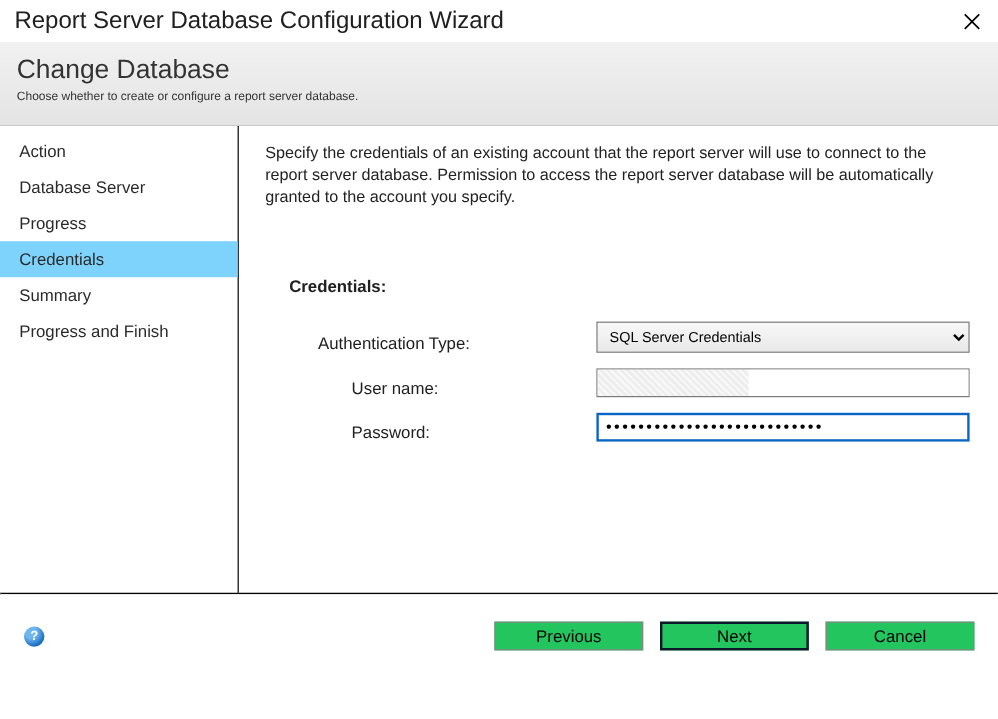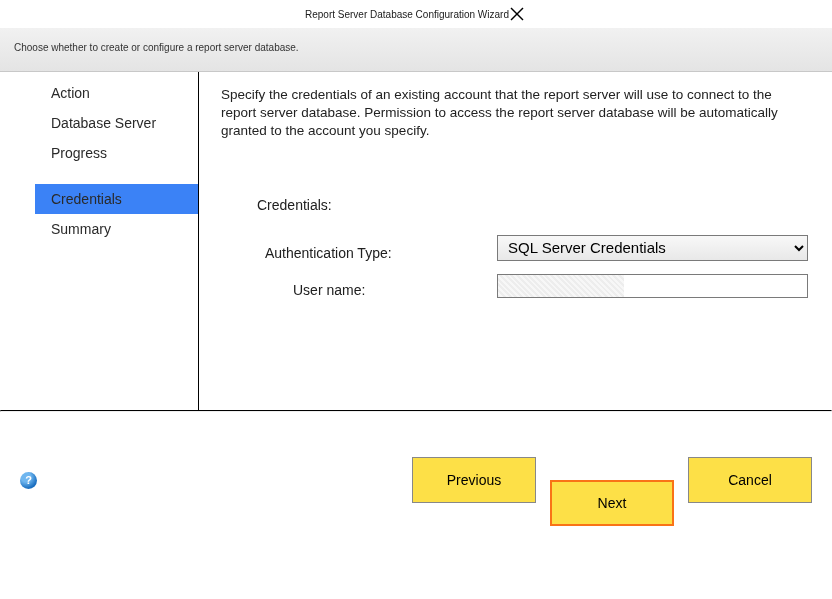--- a/index.html
+++ b/index.html
@@ -9,23 +9,23 @@
     font-size: 13px;
     color: #202020;
     background: #fff;
     width: 832px;
     height: 599px;
     overflow: hidden;
   }
   .titlebar {
     display: flex;
     align-items: center;
-    justify-content: center;
+    justify-content: space-between;
     padding: 6px 14px 6px 12px;
-    font-size: 10px;
+    font-size: 20px;
   }
   .close-x {
     width: 16px; height: 16px;
     display: inline-block;
     line-height: 16px;
     text-align: center;
     font-size: 18px;
     cursor: pointer;
   }
   .close-x svg { display:block; }
@@ -40,51 +40,50 @@
     font-weight: 400;
     color: #333;
   }
   .header p {
     margin: 4px 0 0 0;
     font-size: 10px;
     color: #333;
   }
   .body {
     display: flex;
-    height: 338px;
-    padding-left: 35px;
+    height: 389px;
   }
   .sidebar {
     width: 216px;
     border-right: 1.5px solid #000;
     padding-top: 6px;
   }
   .side-item {
     padding: 7px 0 7px 16px;
     font-size: 14px;
     color: #2a2a2a;
     cursor: pointer;
   }
   .side-item.active {
-    background: #3b82f6;
-    margin-top: 16px;
+    background: #7dd3fc;
   }
   .main {
     flex: 1;
     padding: 14px 24px 10px 22px;
   }
   .instr {
     font-size: 13.5px;
     color: #222;
     line-height: 1.35;
   }
   .section-label {
     margin-top: 56px;
-    margin-left: 36px;
-    font-size: 14px;
+    margin-left: 20px;
+    font-size: 14px;
+    font-weight: bold;
   }
   .form {
     margin-top: 22px;
     margin-left: 40px;
   }
   .form-row {
     display: flex;
     align-items: flex-end;
     margin-bottom: 10px;
   }
@@ -92,21 +91,21 @@
     width: 236px;
     font-size: 14px;
     padding-left: 4px;
   }
   .form-row.sub label { padding-left: 32px; margin-top: 11px; }
   select.auth {
     flex: 1;
     height: 26px;
     border: 1px solid #7a7a7a;
     background: linear-gradient(#f8f8f8,#e8e8e8);
-    font-size: 15px;
+    font-size: 12px;
     padding-left: 6px;
   }
   input.txt {
     flex: 1;
     height: 24px;
     border: 1px solid #7a7a7a;
     font-size: 13.5px;
     padding: 0 6px;
   }
   .username-wrap {
@@ -146,56 +145,57 @@
     color: #fff;
     font-size: 11px;
     font-weight: bold;
     text-align: center;
     line-height: 17px;
     cursor: pointer;
   }
   .spacer { flex: 1; }
   .btn {
     width: 124px;
-    height: 46px;
+    height: 24px;
     margin-left: 14px;
-    background: #fde047;
+    background: #22c55e;
     border: 1px solid #888;
     font-size: 14px;
     cursor: pointer;
   }
   .btn.primary {
-    border: 2px solid #f97316;
-    margin-top: 46px;
+    border: 2px solid #0f172a;
   }
 </style>
 </head>
 <body>
 
 <div class="titlebar">
   <span>Report Server Database Configuration Wizard</span>
   <span class="close-x">
     <svg viewBox="0 0 16 16" width="16" height="16">
         <line x1="2" y1="2" x2="14" y2="14" stroke="#000" stroke-width="1.4"></line>
         <line x1="14" y1="2" x2="2" y2="14" stroke="#000" stroke-width="1.4"></line>
       </svg>
   </span>
 </div>
 
 <div class="header">
+  <h1>Change Database</h1>
   <p>Choose whether to create or configure a report server database.</p>
 </div>
 
 <div class="body">
   <div class="sidebar">
     <div class="side-item">Action</div>
     <div class="side-item">Database Server</div>
     <div class="side-item">Progress</div>
     <div class="side-item active">Credentials</div>
     <div class="side-item">Summary</div>
+    <div class="side-item">Progress and Finish</div>
   </div>
 
   <div class="main">
     <div class="instr">Specify the credentials of an existing account that the report server will use to connect to the report server database.  Permission to access the report server database will be automatically granted to the account you specify.</div>
 
     <div class="section-label">Credentials:</div>
 
     <div class="form">
       <div class="form-row">
         <label>Authentication Type:</label>
@@ -203,20 +203,24 @@
           <option>SQL Server Credentials</option>
         </select>
       </div>
       <div class="form-row sub">
         <label>User name:</label>
         <div class="username-wrap">
           <div class="blur"></div>
           <input type="text" value="" style="">
         </div>
       </div>
+      <div class="form-row sub">
+        <label>Password:</label>
+        <input class="txt pwd" type="text" value="•••••••••••••••••••••••••••" style="">
+      </div>
     </div>
   </div>
 </div>
 
 <hr class="divider">
 
 <div class="footer">
   <div class="help">?</div>
   <div class="spacer"></div>
   <button class="btn">Previous</button>

